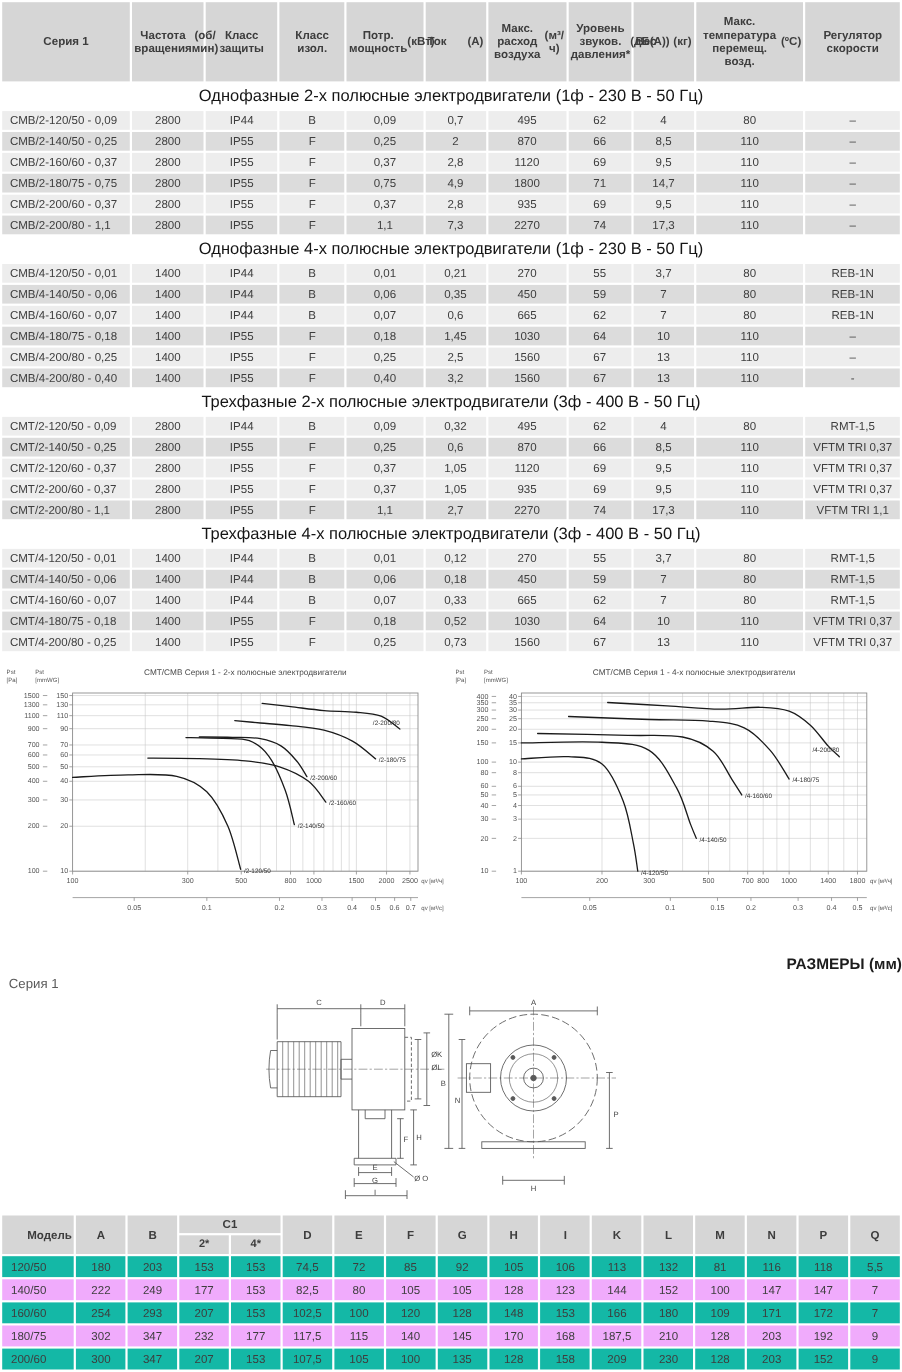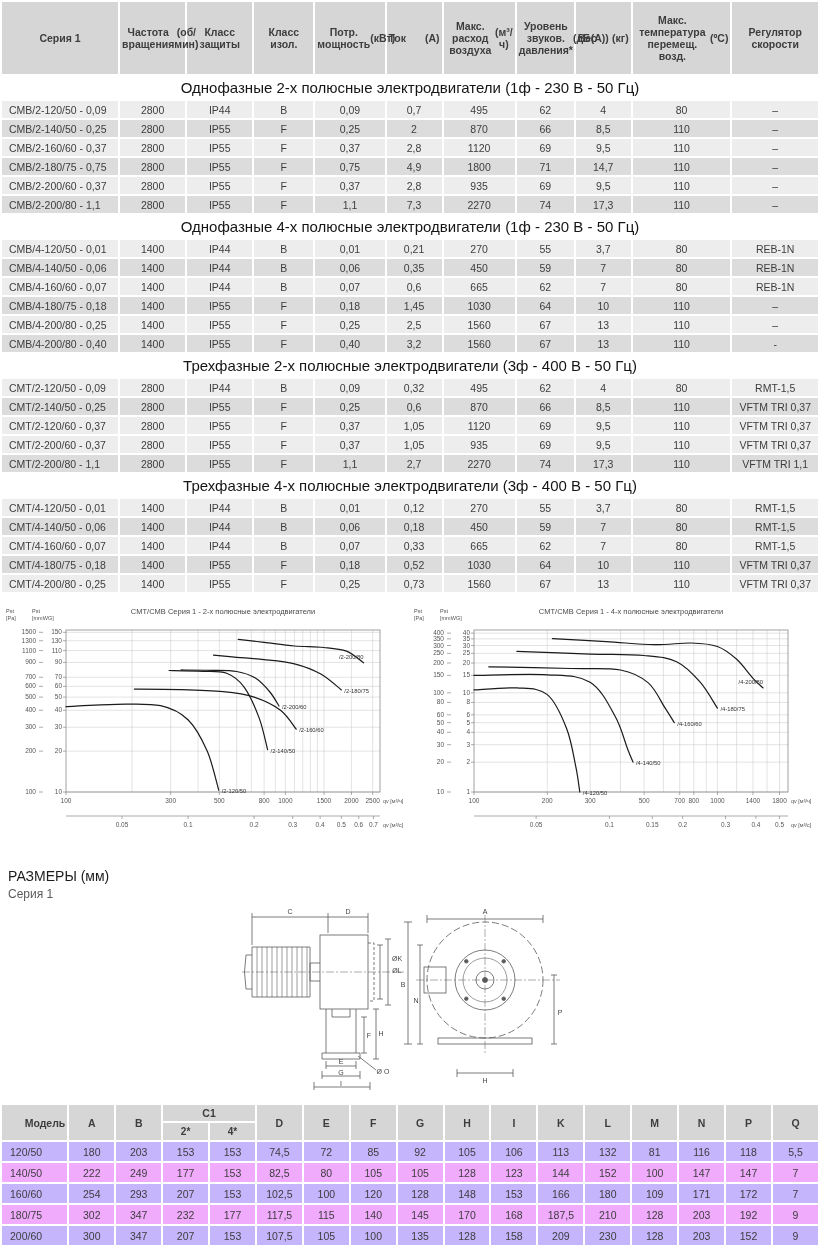--- a/index.html
+++ b/index.html
@@ -12,31 +12,31 @@
   .spec th .hwrap.center{justify-content:center;}
   .spec td{height:15px;text-align:center;padding:1px 2px;vertical-align:middle;}
   .spec tr.odd td{background:#ededed;}
   .spec tr.even td{background:#dcdcdc;}
   .spec td.model{text-align:left;padding-left:7px;}
   .spec tr.section td{background:#ffffff;color:#151515;font-weight:normal;font-size:15px;padding:3px 0;height:16px;}
   
   .charts{display:flex;justify-content:space-between;padding:6px 2px 0 2px;}
   .charts svg{font-family:"Liberation Sans",sans-serif;display:block;}
   
-  .dimhead{font-size:14px;font-weight:normal;color:#1c1c1c;margin:16px 16px 3px 8px;}
+  .dimhead{font-size:14px;font-weight:bold;color:#1c1c1c;margin:16px 0 3px 8px;text-align:right;}
   .dimsub{font-size:12px;color:#5a5a5a;margin:0 0 4px 8px;}
   .drawwrap{display:flex;justify-content:center;margin:4px 0 10px 0;}
   .drawwrap svg{font-family:"Liberation Sans",sans-serif;}
   
   .dimt{width:820px;font-size:10.5px;margin-top:6px;}
   .dimt th{background:#d6d6d6;font-weight:bold;text-align:center;padding:2px;}
   .dimt th.model{text-align:right;padding-left:16px;}
   .dimt th.sub{height:13px;font-size:10px;}
   .dimt td{height:17px;text-align:center;vertical-align:middle;}
-  .dimt tr.odd td{background:#c4b5fd;}
+  .dimt tr.odd td{background:#14b8a6;}
   .dimt tr.even td{background:#f0abfc;}
   .dimt td.model{text-align:left;padding-left:8px;}
 </style>
 </head>
 <body>
 
 <table class="spec">
   <colgroup>
     <col style="width:114px">
       <col style="width:64px">

